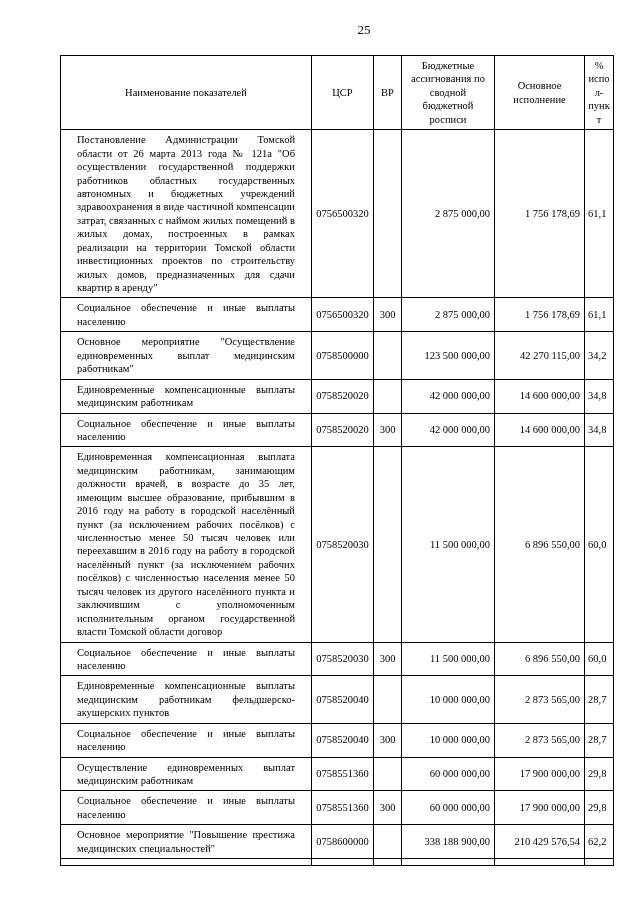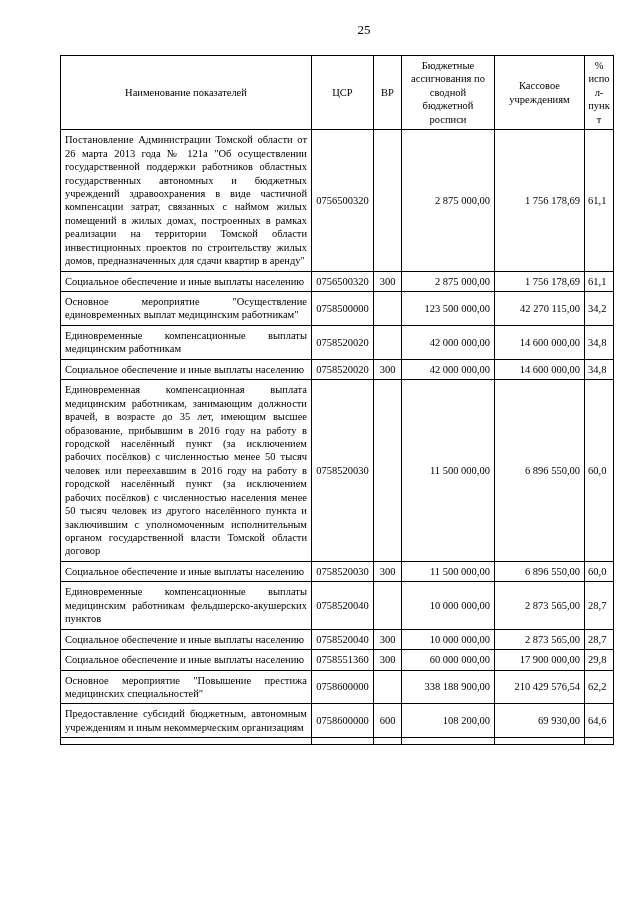--- a/index.html
+++ b/index.html
@@ -39,21 +39,21 @@
     word-wrap: break-word;
   }
   thead th {
     text-align: center;
     padding: 3px 2px;
     margin-top: 22px;
   }
   td.c-name {
     text-align: justify;
     vertical-align: top;
-    padding: 3px 4px;
+    padding: 3px 16px;
   }
   td.c-csr, td.c-vr {
     text-align: center;
     padding: 3px 1px;
     white-space: nowrap;
   }
   td.c-budget, td.c-cash {
     text-align: right;
     padding: 3px 4px;
     white-space: nowrap;
@@ -77,21 +77,21 @@
     <col style="width:93px">
     <col style="width:90px">
     <col style="width:29px">
   </colgroup>
   <thead>
     <tr>
       <th>Наименование показателей</th>
       <th>ЦСР</th>
       <th>ВР</th>
       <th>Бюджетные ассигнования по сводной бюджетной росписи</th>
-      <th>Кассовое учреждениям</th>
+      <th>Основное исполнение</th>
       <th>
         <div>%</div>
         <div>испол-</div>
         <div>пункт</div>
       </th>
     </tr>
   </thead>
   <tbody id="table-body">
   <tr>
     <td class="c-name">Постановление Администрации Томской области от 26 марта 2013 года № 121а "Об осуществлении государственной поддержки работников областных государственных автономных и бюджетных учреждений здравоохранения в виде частичной компенсации затрат, связанных с наймом жилых помещений в жилых домах, построенных в рамках реализации на территории Томской области инвестиционных проектов по строительству жилых домов, предназначенных для сдачи квартир в аренду"</td>
@@ -167,47 +167,47 @@
 
   <tr>
     <td class="c-name">Социальное обеспечение и иные выплаты населению</td>
     <td class="c-csr">0758520040</td>
     <td class="c-vr">300</td>
     <td class="c-budget">10 000 000,00</td>
     <td class="c-cash">2 873 565,00</td>
     <td class="c-pct">28,7</td>
   </tr>
 
-
-  <tr>
-    <td class="c-name">Социальное обеспечение и иные выплаты населению</td>
+  <tr>
+    <td class="c-name">Осуществление единовременных выплат медицинским работникам</td>
     <td class="c-csr">0758551360</td>
-    <td class="c-vr">300</td>
+    <td class="c-vr"></td>
     <td class="c-budget">60 000 000,00</td>
     <td class="c-cash">17 900 000,00</td>
     <td class="c-pct">29,8</td>
   </tr>
 
   <tr>
+    <td class="c-name">Социальное обеспечение и иные выплаты населению</td>
+    <td class="c-csr">0758551360</td>
+    <td class="c-vr">300</td>
+    <td class="c-budget">60 000 000,00</td>
+    <td class="c-cash">17 900 000,00</td>
+    <td class="c-pct">29,8</td>
+  </tr>
+
+  <tr>
     <td class="c-name">Основное мероприятие "Повышение престижа медицинских специальностей"</td>
     <td class="c-csr">0758600000</td>
     <td class="c-vr"></td>
     <td class="c-budget">338 188 900,00</td>
     <td class="c-cash">210 429 576,54</td>
     <td class="c-pct">62,2</td>
   </tr>
 
-  <tr>
-    <td class="c-name">Предоставление субсидий бюджетным, автономным учреждениям и иным некоммерческим организациям</td>
-    <td class="c-csr">0758600000</td>
-    <td class="c-vr">600</td>
-    <td class="c-budget">108 200,00</td>
-    <td class="c-cash">69 930,00</td>
-    <td class="c-pct">64,6</td>
-  </tr>
 
 </tbody>
   <tbody class="partial">
     <tr>
       <td class="c-name"></td>
       <td class="c-csr"></td>
       <td class="c-vr"></td>
       <td class="c-budget"></td>
       <td class="c-cash"></td>
       <td class="c-pct"></td>

